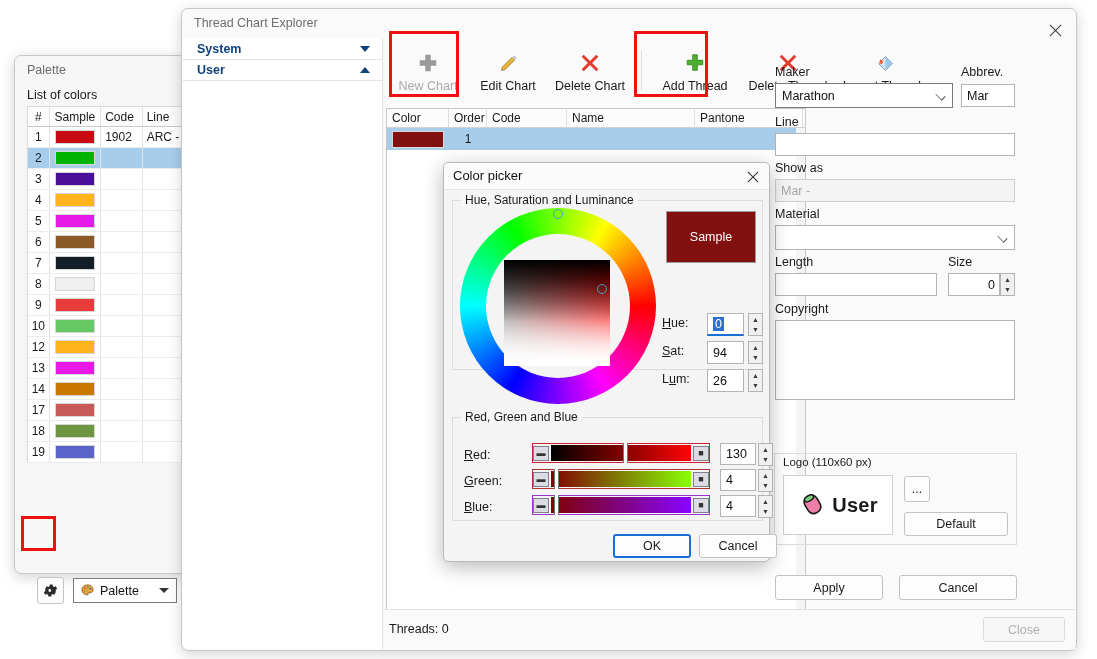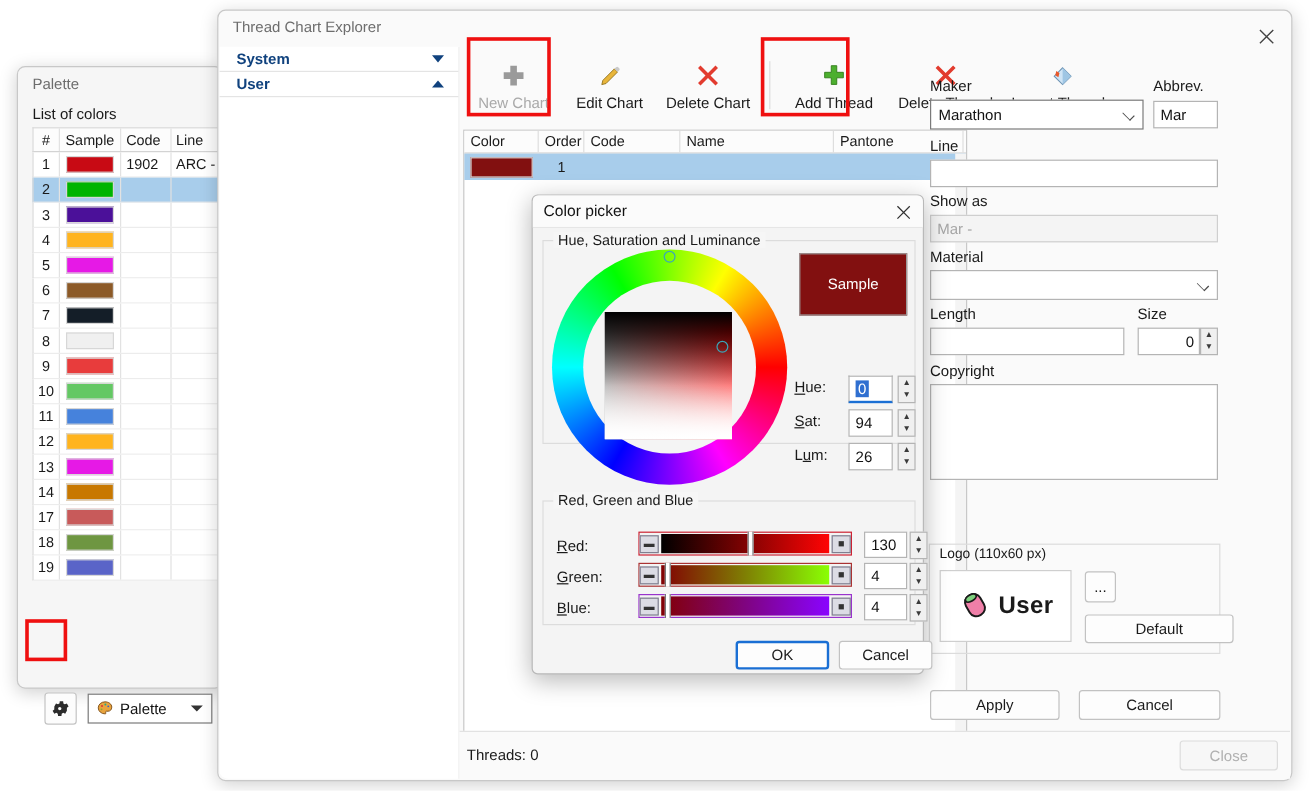--- a/index.html
+++ b/index.html
@@ -295,28 +295,20 @@
             </div>
             <div class="pal-row">
               <div class="c-num">10</div>
               <div class="c-sam">
                 <span class="swatch" style="background: rgb(100, 200, 100);"></span>
               </div>
               <div class="c-cod"></div>
               <div class="c-lin"></div>
             </div>
             <div class="pal-row">
-              <div class="c-num">11</div>
-              <div class="c-sam">
-                <span class="swatch" style="background: rgb(70, 130, 220);"></span>
-              </div>
-              <div class="c-cod"></div>
-              <div class="c-lin"></div>
-            </div>
-            <div class="pal-row">
               <div class="c-num">12</div>
               <div class="c-sam">
                 <span class="swatch" style="background: rgb(255, 180, 30);"></span>
               </div>
               <div class="c-cod"></div>
               <div class="c-lin"></div>
             </div>
             <div class="pal-row">
               <div class="c-num">13</div>
               <div class="c-sam">
@@ -543,21 +535,21 @@
                 <rect x="6" y="4.5" width="11" height="15" rx="5" fill="#ef7fa8" stroke="#1a1a1a" stroke-width="1.3"></rect>
                 <ellipse cx="11.5" cy="6.5" rx="4" ry="2.1" fill="#7ed07e" stroke="#1a1a1a" stroke-width="1.2"></ellipse>
               </g>
             </svg>
       </span>
       <b>User</b>
     </div>
     <div class="btn" style="position:absolute; left: 521px; top: 437px; width: 26px; height: 26px;">
       <span>...</span>
     </div>
-    <div class="btn" style="position:absolute; left: 521px; top: 473px; width: 124px; height: 24px;">
+    <div class="btn" style="position:absolute; left: 521px; top: 473px; width: 104px; height: 24px;">
       <span>Default</span>
     </div>
 
     <div class="btn" style="position:absolute; left: 392px; top: 536px; width: 108px; height: 25px;">
       <span>Apply</span>
     </div>
     <div class="btn" style="position:absolute; left: 516px; top: 536px; width: 118px; height: 25px;">
       <span>Cancel</span>
     </div>
 

